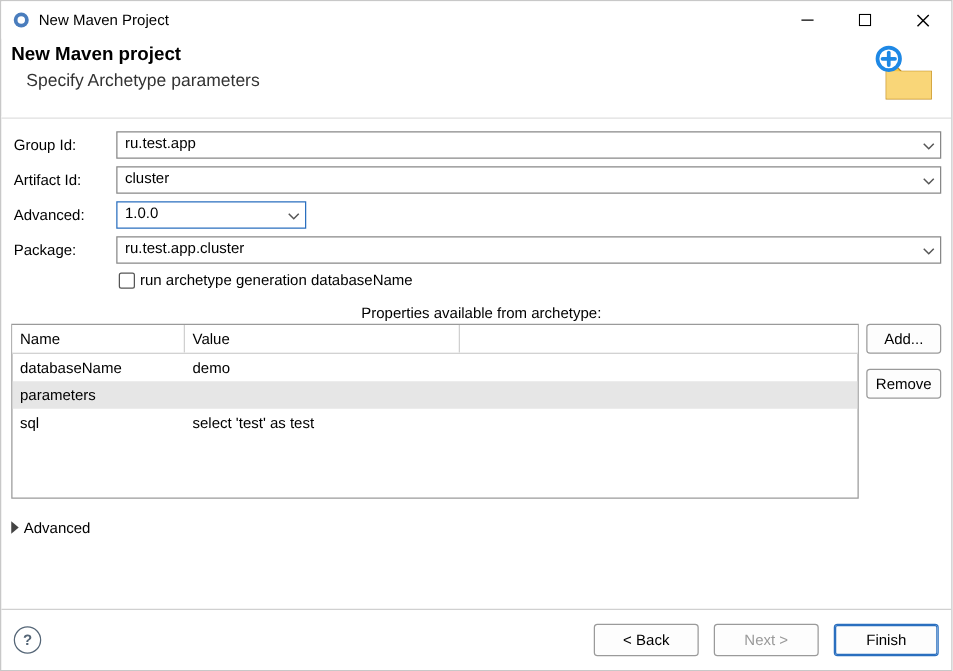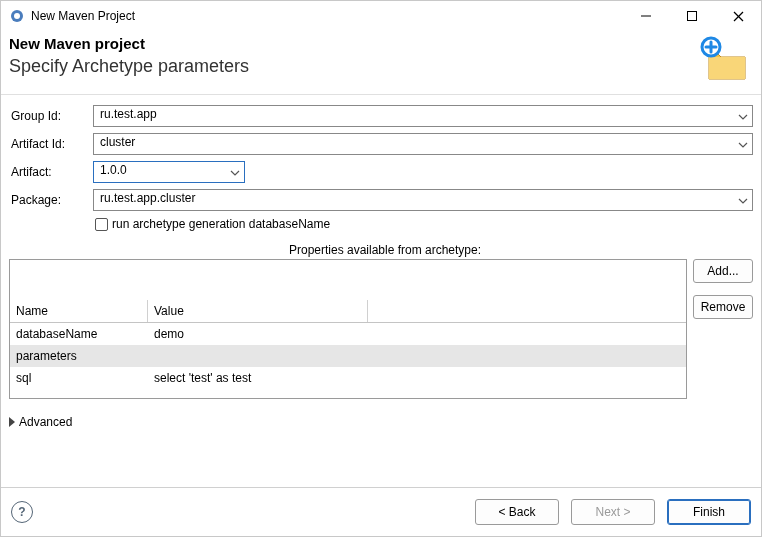--- a/index.html
+++ b/index.html
@@ -37,21 +37,21 @@
   .winbtn svg { display:block; }
   
   .header {
     display:flex;
     padding: 4px 10px 10px 8px;
     align-items: flex-start;
     border-bottom:1px solid #ffffff;
   }
   .header-left { flex:1; }
   .header-title { font-size:15px; font-weight:700; margin-bottom:4px; }
-  .header-sub { font-size:18px; margin-left:0; color:#333; }
+  .header-sub { font-size:14px; margin-left:12px; color:#333; }
   .header-icon {
     width:56px; height:48px;
     position:relative;
   }
   
   .form {
     padding: 10px 8px 6px 8px;
     border-top:1px solid #e0e0e0;
     display:flex;
     flex-direction:column;
@@ -101,21 +101,20 @@
     border:1px solid #9a9a9a;
     background:#fff;
     display:flex;
     flex-direction:column;
     height:140px;
   }
   .thead {
     display:flex;
     border-bottom:1px solid #c4c4c4;
     background:#fff;
-    margin-top:40px;
   }
   .th {
     border-right:1px solid #d0d0d0;
     padding:4px 6px;
     font-weight:400;
     background:#fff;
   }
   .col-name { width:138px; }
   .col-value { width:220px; }
   .col-rest { flex:1; border-right:none; }
@@ -236,21 +235,21 @@
     <div class="combo">
       <span>cluster</span>
       <span class="chev">
         <svg viewBox="0 0 10 10" width="10" height="10">
             <path d="M1 3 L5 7 L9 3" fill="none" stroke="#555" stroke-width="1.2"></path>
           </svg>
       </span>
     </div>
   </div>
   <div class="form-row">
-    <div class="form-label">Artifact:</div>
+    <div class="form-label">Advanced:</div>
     <div class="combo short">
       <span>1.0.0</span>
       <span class="chev">
         <svg viewBox="0 0 10 10" width="10" height="10">
             <path d="M1 3 L5 7 L9 3" fill="none" stroke="#555" stroke-width="1.2"></path>
           </svg>
       </span>
     </div>
   </div>
   <div class="form-row">

